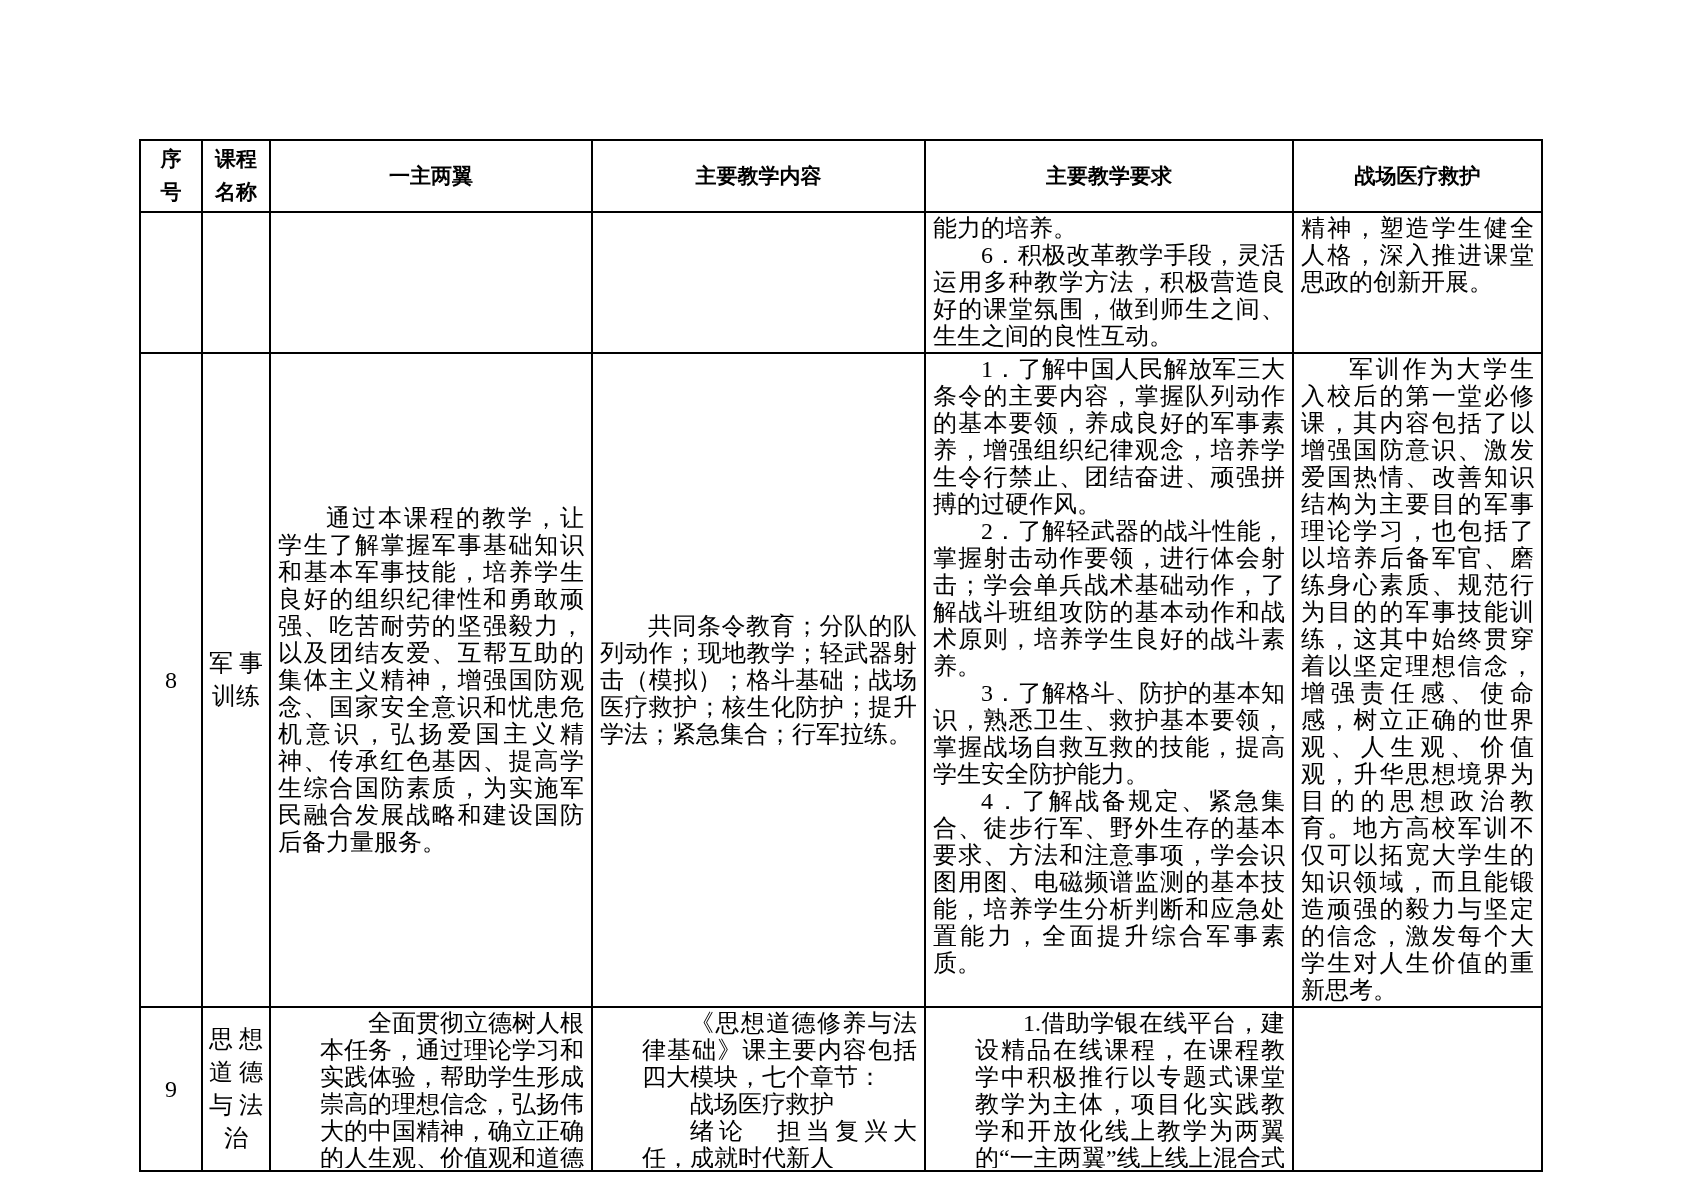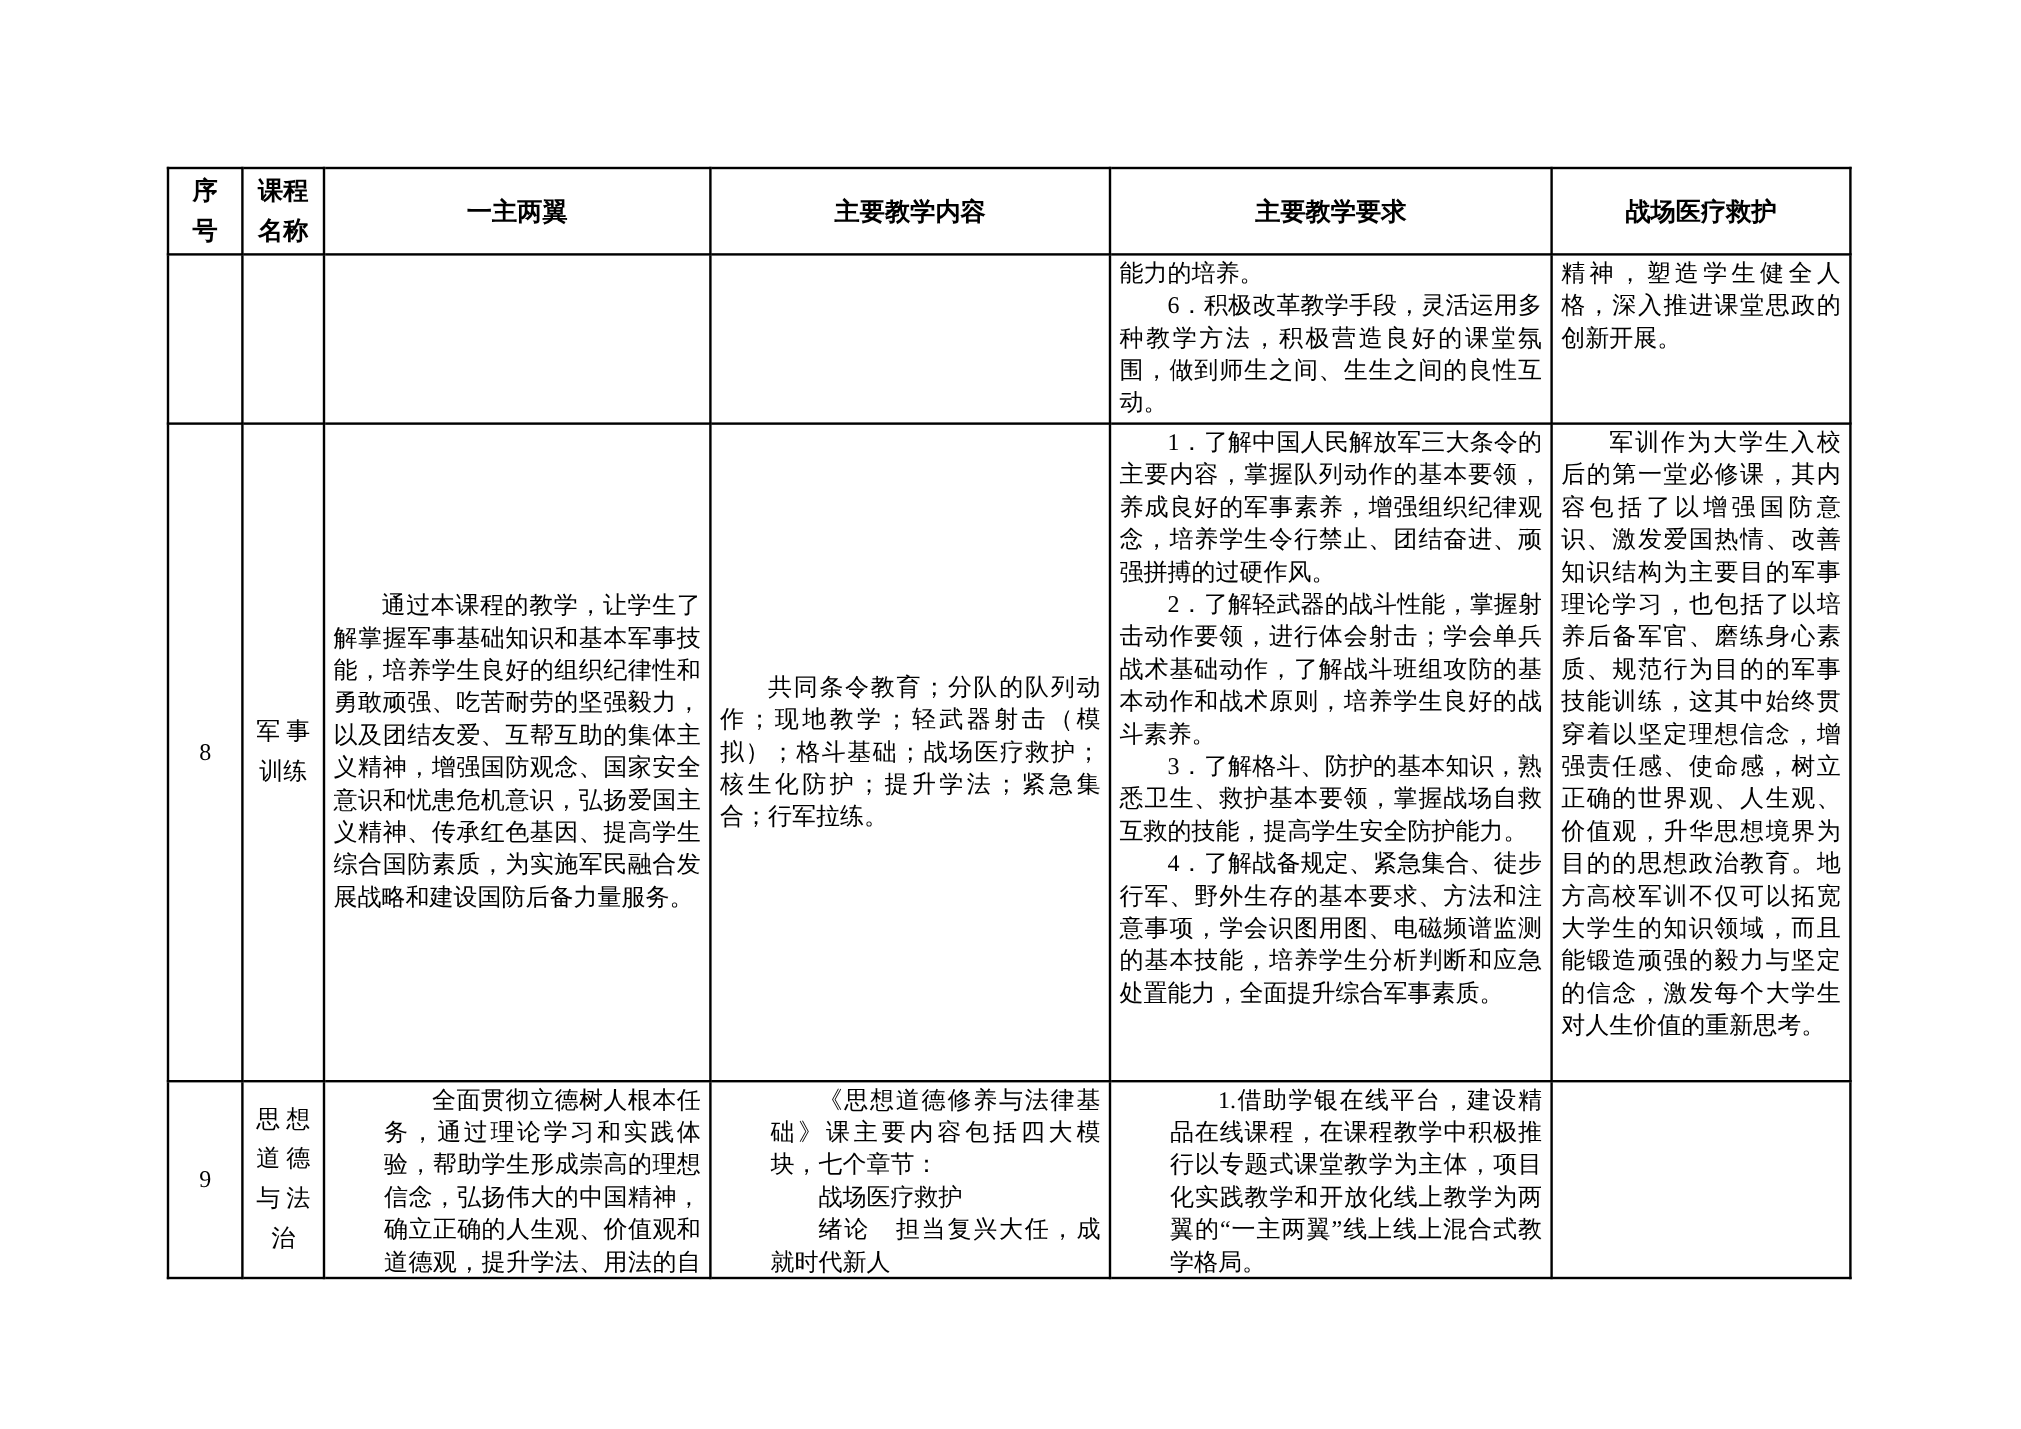--- a/index.html
+++ b/index.html
@@ -33,21 +33,21 @@
     text-align: center;
     vertical-align: middle;
     white-space: pre-line;
     padding: 2px 4px;
   }
   .header-row { height: 72px; }
   .row-cont   { height: 109px; }
   .row-8      { height: 548px; }
   .row-9      { height: 162px; }
   .course-table td {
-    font-size: 20px;
+    font-size: 24px;
     line-height: 27px;
     text-align: justify;
     vertical-align: top;
     padding: 2px 7px;
   }
   td.c-no, td.c-name {
     text-align: center;
     vertical-align: middle;
     white-space: pre-line;
     padding: 2px 3px;

